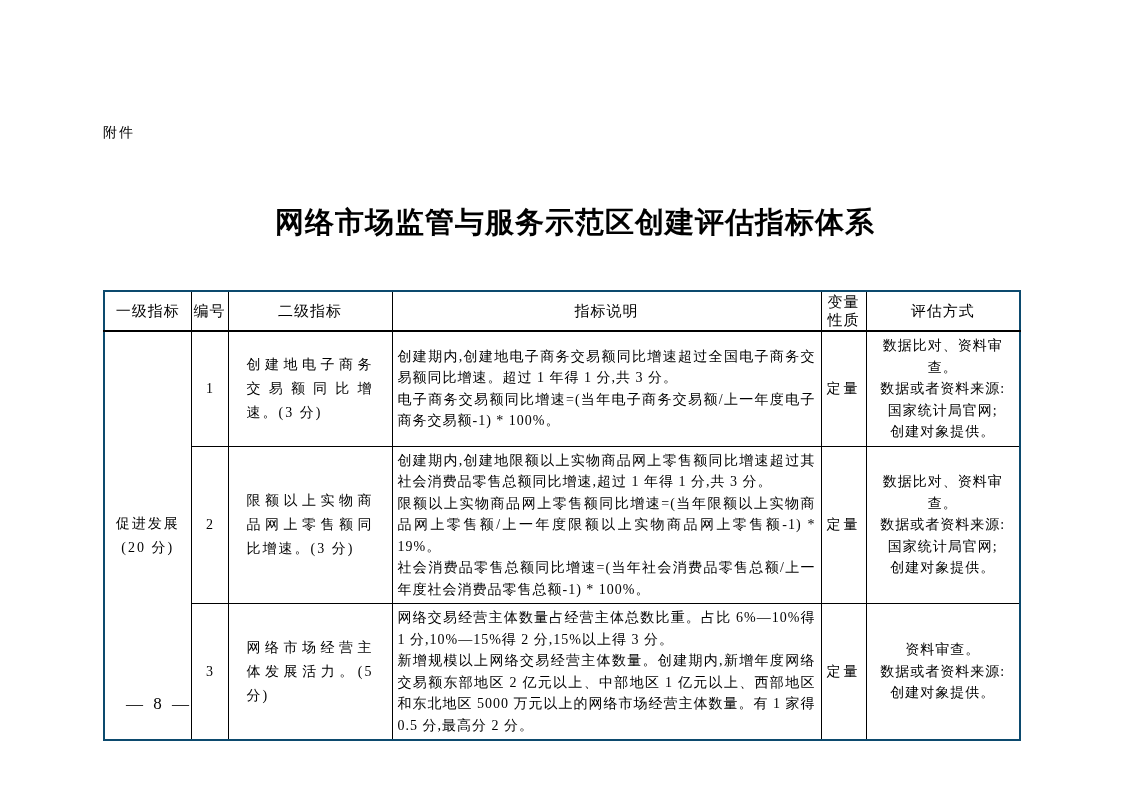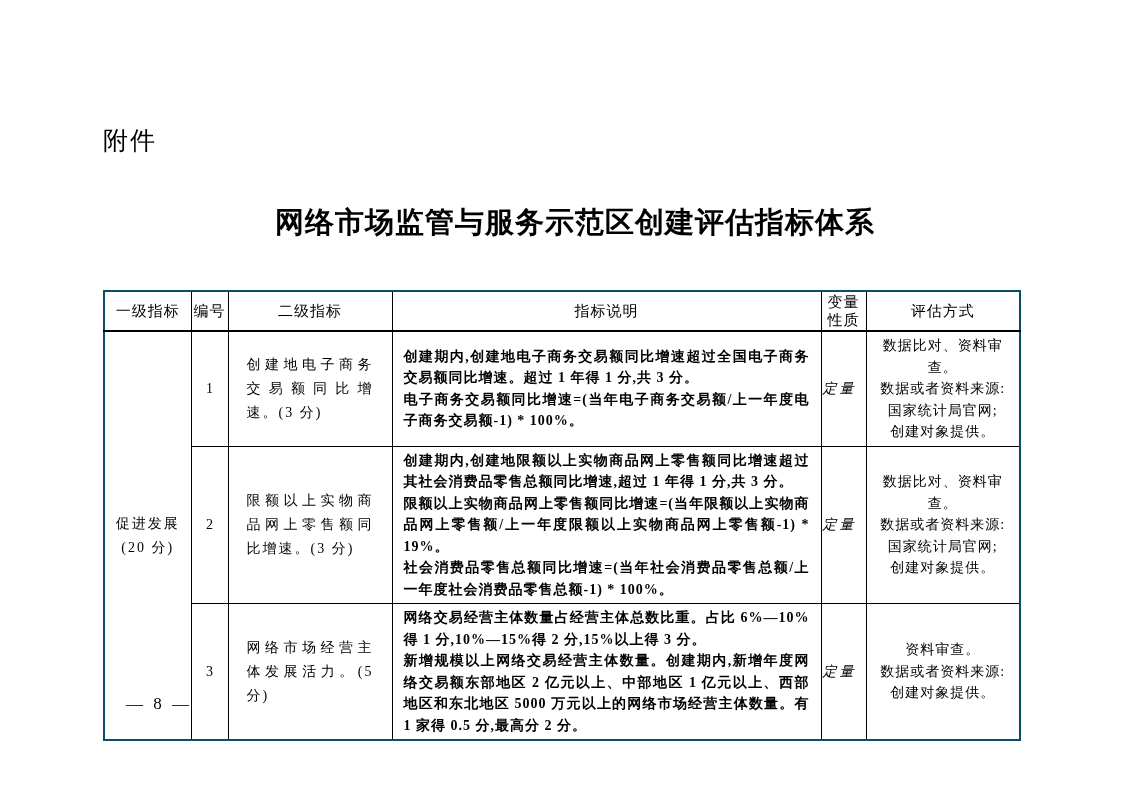--- a/index.html
+++ b/index.html
@@ -10,21 +10,21 @@
     height: 793px;
     background: #ffffff;
     font-family: "Liberation Serif", "DejaVu Serif", serif;
     color: #000000;
     overflow: hidden;
   }
   .attachment-label {
     position: absolute;
     left: 103px;
     top: 124px;
-    font-size: 25px;
+    font-size: 14px;
     letter-spacing: 2px;
   }
   .doc-title {
     position: absolute;
     left: 14px;
     top: 203px;
     width: 100%;
     text-align: center;
     font-size: 29px;
     font-weight: bold;
@@ -67,28 +67,27 @@
   }
   .cell-number { text-align: center; }
   .cell-level2 {
     text-align: justify;
     padding: 4px 18px;
     letter-spacing: 2px;
     line-height: 24px;
   }
   .cell-desc {
     text-align: justify;
-    padding: 3px 11px;
+    padding: 3px 5px;
     letter-spacing: 1px;
     line-height: 21.5px;
-    font-weight: bold;
   }
   .cell-variable {
+    text-align: center;
     letter-spacing: 3px;
-    font-style: italic;
   }
   .cell-eval {
     text-align: center;
     padding: 3px 10px;
     letter-spacing: 1px;
     line-height: 21.5px;
   }
   .page-number {
     position: absolute;
     left: 126px;

